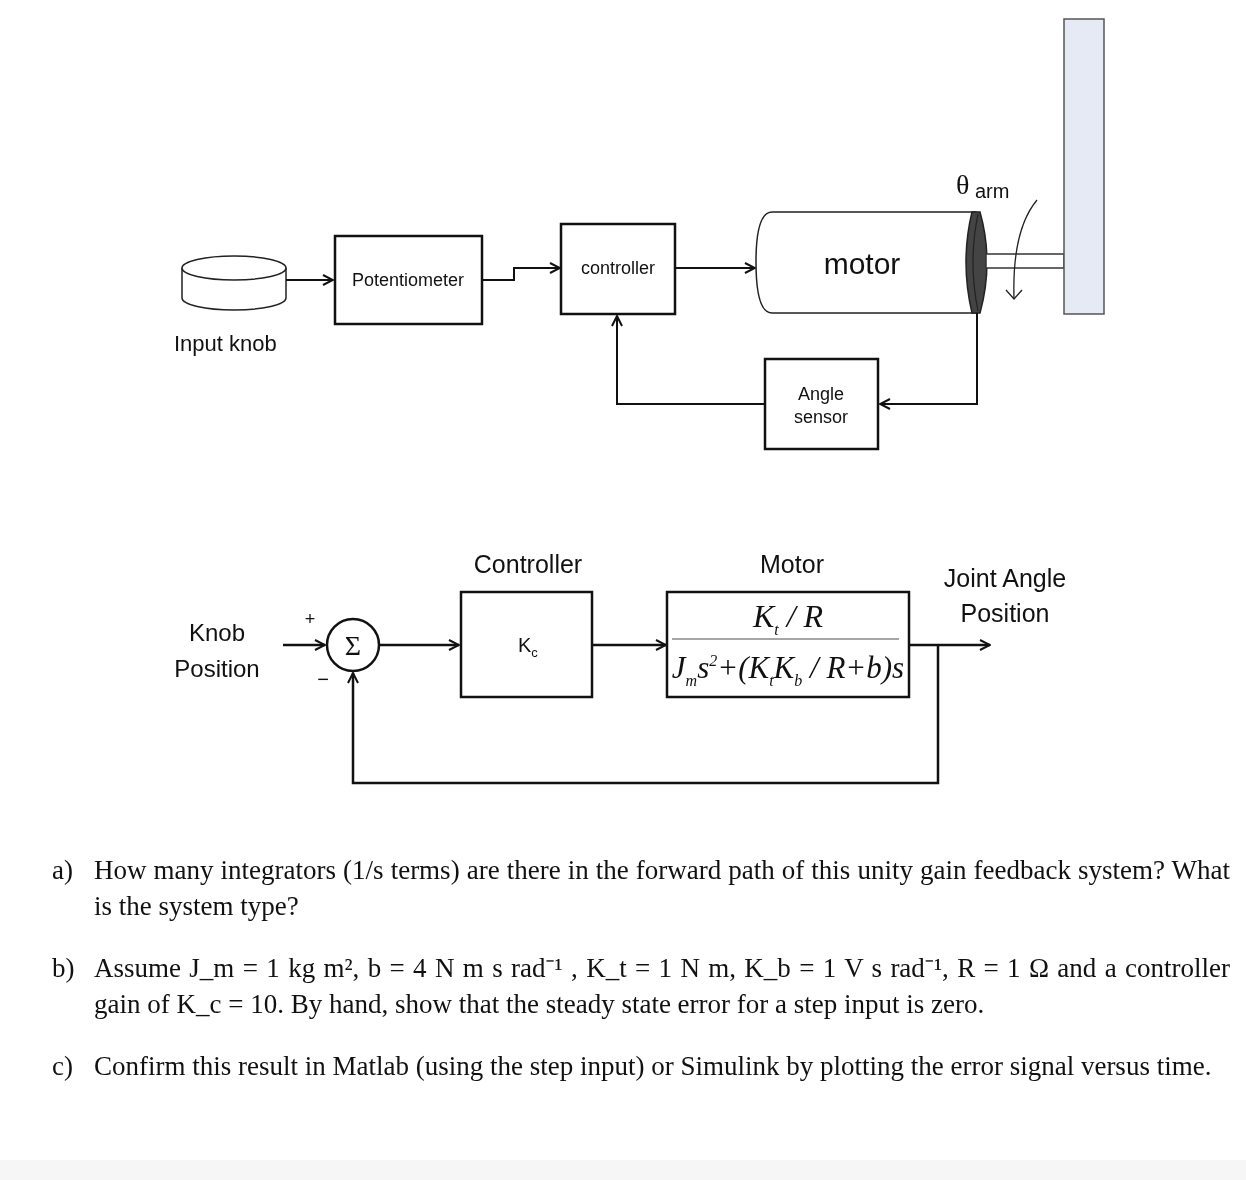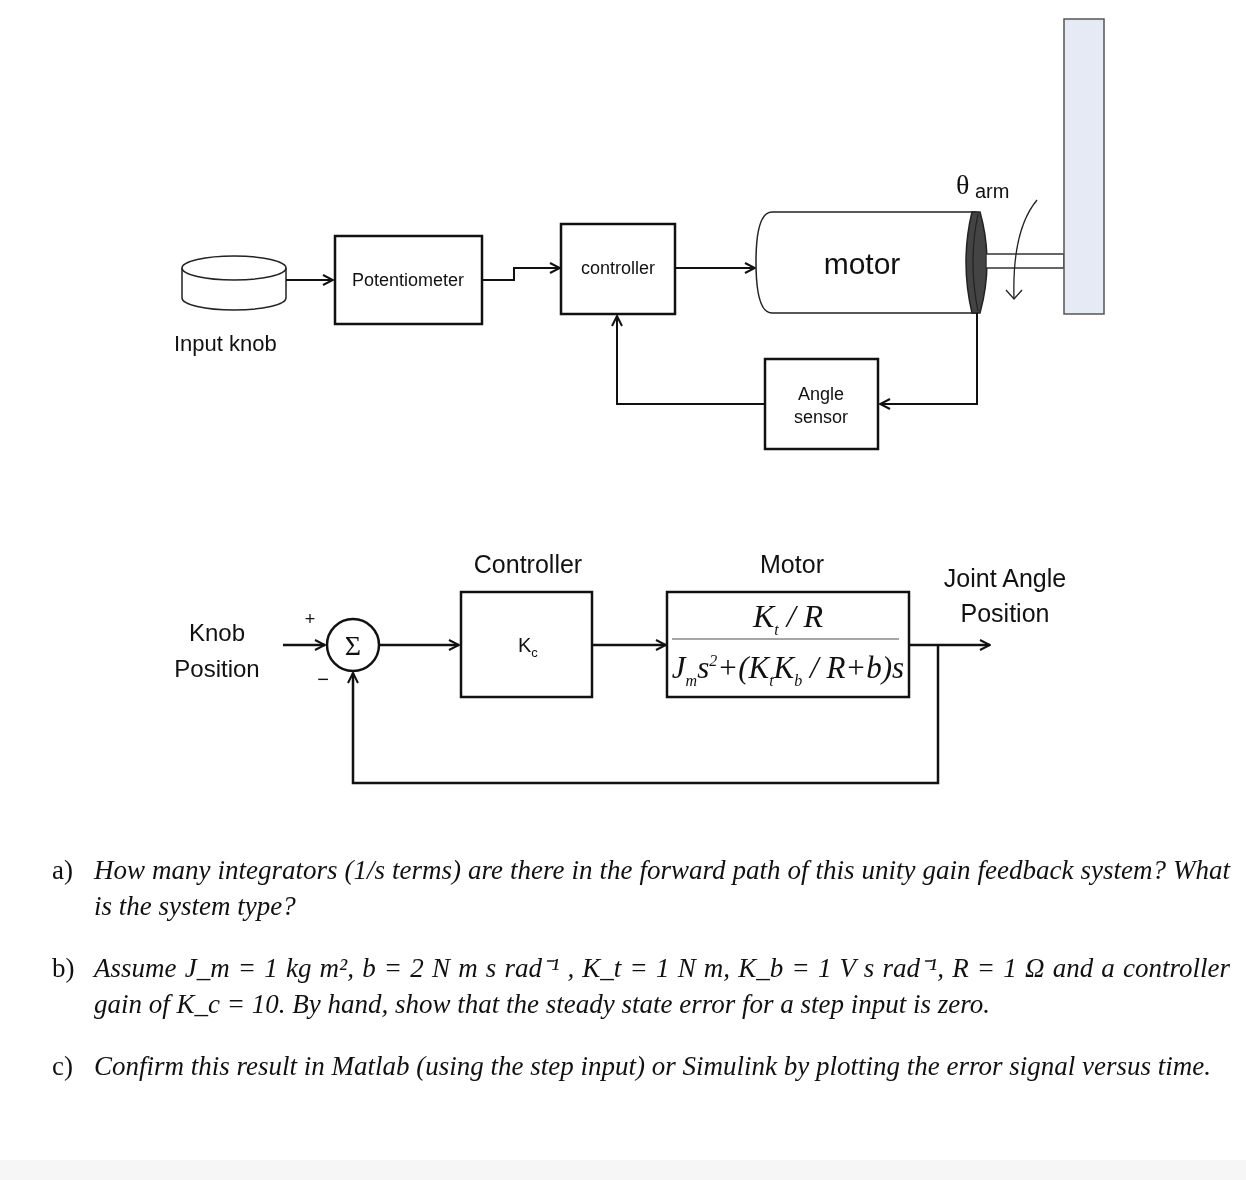--- a/index.html
+++ b/index.html
@@ -4,21 +4,21 @@
 <style>
   html, body { margin: 0; padding: 0; background: #ffffff; }
   body { width: 1246px; height: 1180px; position: relative; overflow: hidden; }
   #diagram { position: absolute; left: 0; top: 0; width: 1246px; height: 840px; }
   svg text.sans { font-family: "Liberation Sans", sans-serif; fill: #111; }
   svg text.serif { font-family: "Liberation Serif", serif; fill: #111; }
   .questions { position: absolute; left: 52px; top: 852px; width: 1178px;
     font-family: "Liberation Serif", serif; font-size: 27px; color: #111; line-height: 36px; }
   .q { display: flex; margin-bottom: 26px; }
   .q .lbl { width: 42px; flex: none; }
-  .q .txt { flex: 1; text-align: justify; font-style: italic; }
+  .q .txt { flex: 1; text-align: justify; }
   .bottom-strip { position: absolute; left: 0; top: 1160px; width: 1246px; height: 20px; background: #f6f6f6; }
 </style>
 </head>
 <body>
 
 <svg id="diagram" viewBox="0 0 1246 840" width="1246" height="840" xmlns="http://www.w3.org/2000/svg">
   <defs>
     <marker id="arr" viewBox="0 0 12 12" refX="11" refY="6" markerWidth="12" markerHeight="12" markerUnits="userSpaceOnUse" orient="auto">
       <path d="M1,1 L11,6 L1,11" fill="none" stroke="#111" stroke-width="2"></path>
     </marker>
@@ -96,21 +96,21 @@
   <polyline points="938,645 938,783 353,783 353,673" fill="none" stroke="#111" stroke-width="2.5" marker-end="url(#arr)"></polyline>
 </svg>
 
 <div class="questions">
   <div class="q">
     <span class="lbl">a)</span>
     <span class="txt">How many integrators (1/s terms) are there in the forward path of this unity gain feedback system? What is the system type?</span>
   </div>
   <div class="q">
     <span class="lbl">b)</span>
-    <span class="txt">Assume J_m = 1 kg m², b = 2 N m s rad⁻¹ , K_t = 1 N m, K_b = 1 V s rad⁻¹, R = 1 Ω and a controller gain of K_c = 10. By hand, show that the steady state error for a step input is zero.</span>
+    <span class="txt">Assume J_m = 1 kg m², b = 4 N m s rad⁻¹ , K_t = 1 N m, K_b = 1 V s rad⁻¹, R = 1 Ω and a controller gain of K_c = 10. By hand, show that the steady state error for a step input is zero.</span>
   </div>
   <div class="q">
     <span class="lbl">c)</span>
     <span class="txt">Confirm this result in Matlab (using the step input) or Simulink by plotting the error signal versus time.</span>
   </div>
 </div>
 
 <div class="bottom-strip"></div>
 
 </body></html>

